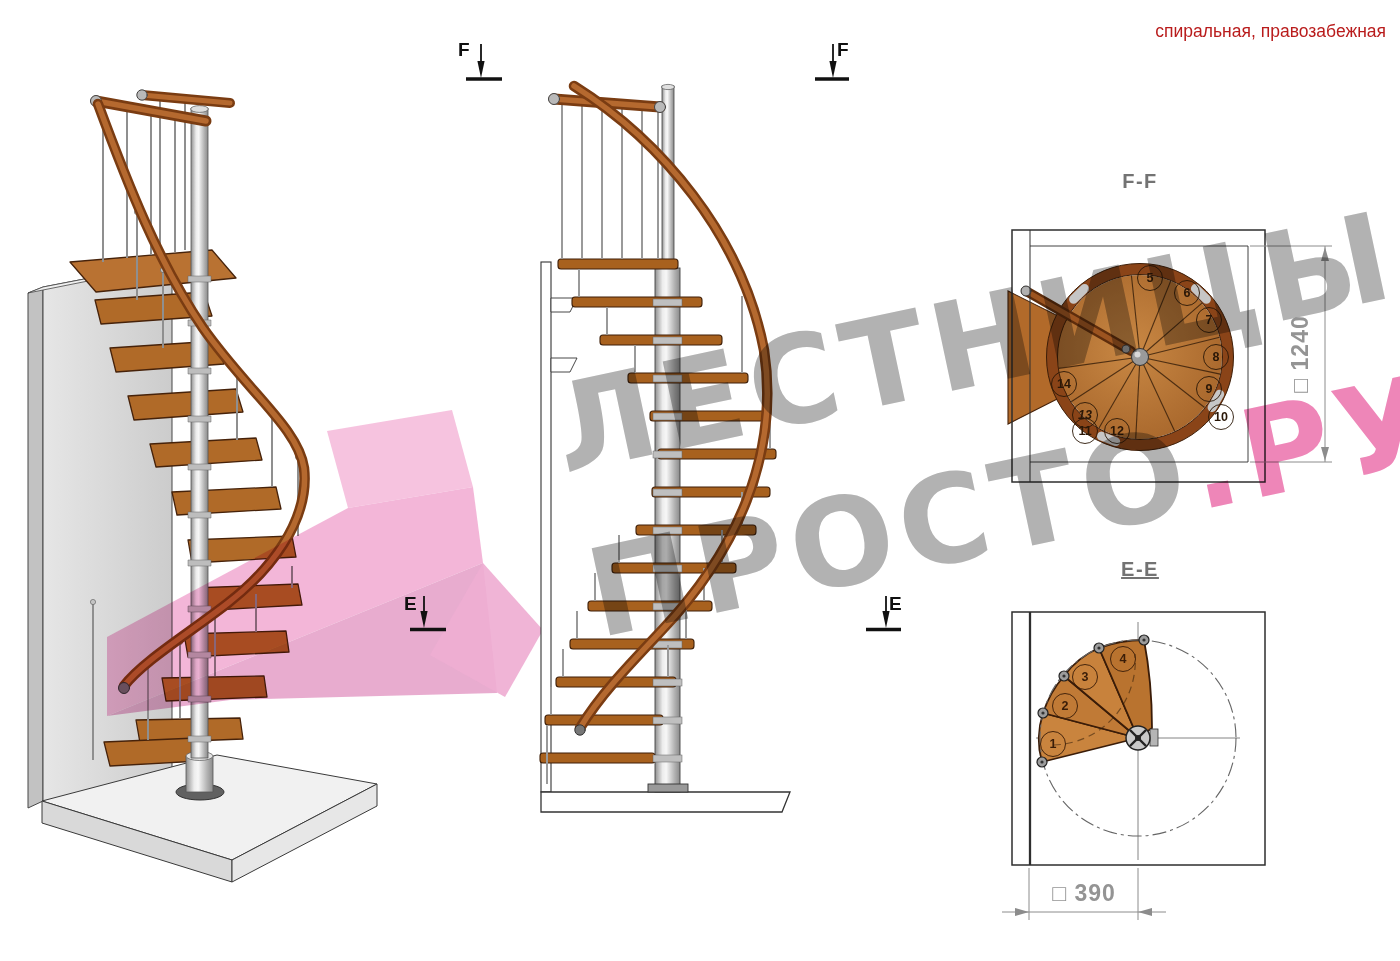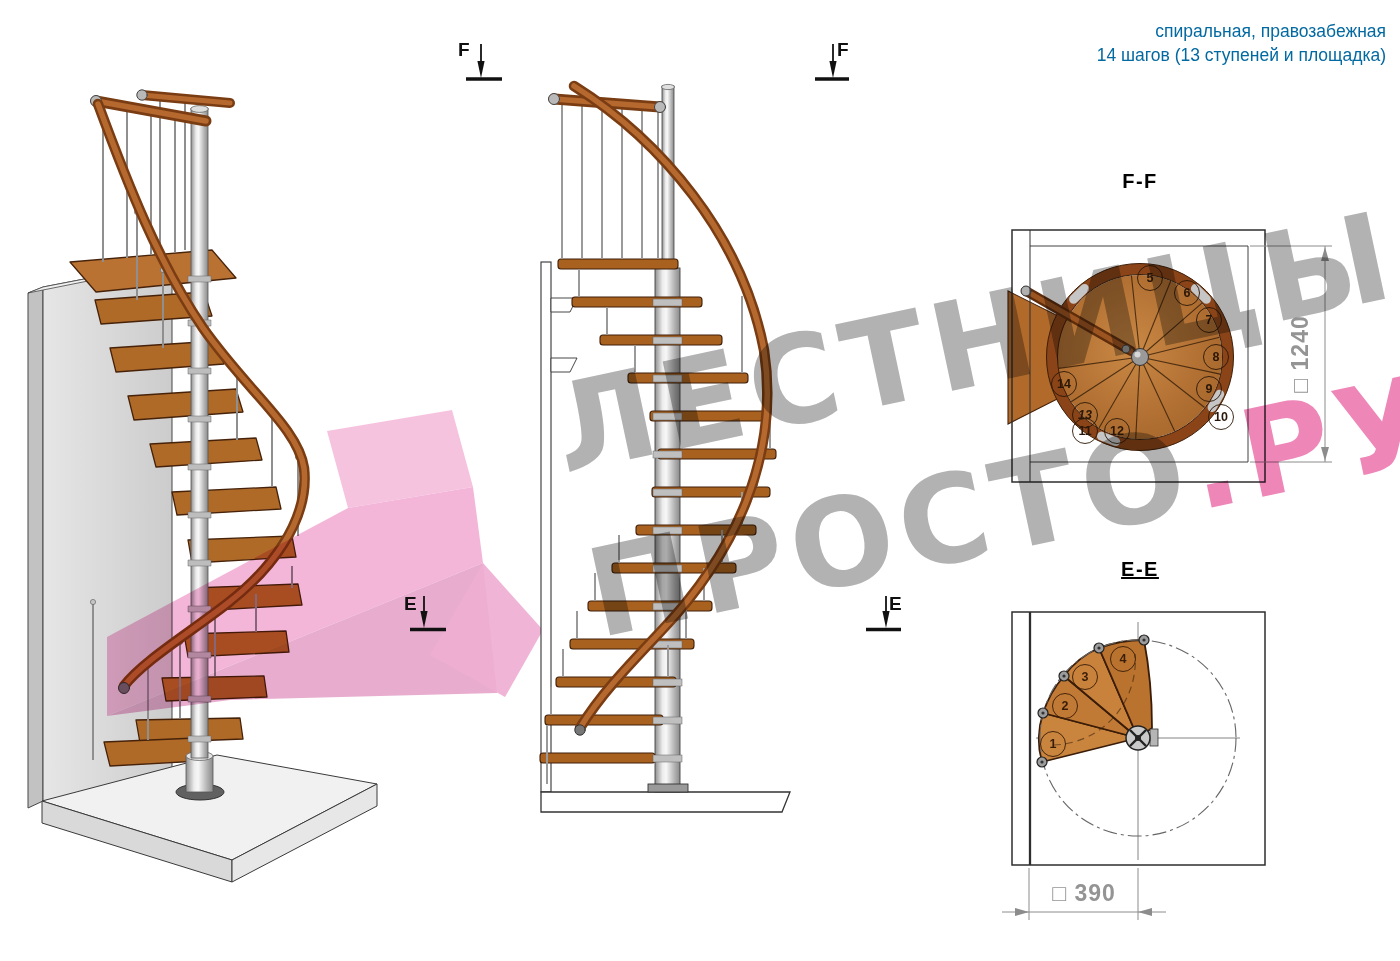--- a/index.html
+++ b/index.html
@@ -1,22 +1,22 @@
 <!DOCTYPE html>
 <html><head>
 <meta charset="utf-8">
 <style>
   html,body{margin:0;padding:0;background:#fff;}
   .canvas{position:relative;width:1400px;height:961px;background:#fff;overflow:hidden;
           font-family:"Liberation Sans",sans-serif;}
   .art{position:absolute;left:0;top:0;}
   .lbl{position:absolute;color:#1c1c1c;}
-  .header{left:950px;top:20px;width:436px;text-align:right;font-size:17.5px;line-height:23.5px;color:#0369a1;}
+  .header{left:950px;top:20px;width:436px;text-align:right;font-size:17.5px;line-height:23.5px;color:#b91c1c;}
   .marker-letter{font-size:19px;font-weight:bold;color:#101010;}
-  .view-title{font-size:20px;font-weight:bold;letter-spacing:1.5px;text-align:center;width:84px;color:#000000;}
+  .view-title{font-size:20px;font-weight:bold;letter-spacing:1.5px;text-align:center;width:84px;color:#737373;}
   .dim{font-size:23px;font-weight:bold;color:#949494;text-align:center;letter-spacing:1px;}
   .dim-v{width:170px;height:26px;transform:rotate(-90deg);}
   .badge{position:absolute;width:26px;height:26px;border-radius:50%;
          border:1.6px solid rgba(42,23,7,.9);color:#2a1707;font-size:12.5px;font-weight:bold;
          display:flex;align-items:center;justify-content:center;box-sizing:border-box;background:transparent;}
   .badge.ee{border-color:rgba(62,32,10,.95);color:#3a1d08;}
   .watermark{position:absolute;left:538px;top:350px;transform:rotate(-12deg);transform-origin:0 0;
              font-family:"DejaVu Sans",sans-serif;font-weight:bold;font-size:122px;line-height:168px;
              letter-spacing:7px;color:#b2b2b2;white-space:nowrap;mix-blend-mode:multiply;pointer-events:none;}
   .wm-pink{color:#ee86b8;}
@@ -351,21 +351,20 @@
       <line x1="1002" y1="912" x2="1029" y2="912"></line>
       <line x1="1138" y1="912" x2="1166" y2="912"></line>
       <polygon points="1029,912 1015,908 1015,916" fill="#8c8c8c" stroke="none"></polygon>
       <polygon points="1138,912 1152,908 1152,916" fill="#8c8c8c" stroke="none"></polygon>
     </g>
   </g>
 </svg>
 
 <div class="lbl header">
   <div>спиральная, правозабежная</div>
-  <div>14 шагов (13 ступеней и площадка)</div>
 </div>
 
 <div class="lbl marker-letter" style="left:458px;top:39px;">F</div>
 <div class="lbl marker-letter" style="left:837px;top:39px;">F</div>
 <div class="lbl marker-letter" style="left:404px;top:593px;">E</div>
 <div class="lbl marker-letter" style="left:889px;top:593px;">E</div>
 
 <div class="lbl view-title" style="left:1098px;top:170px;">F-F</div>
 <div class="lbl view-title" style="left:1098px;top:558px;text-decoration:underline;">E-E</div>
 

